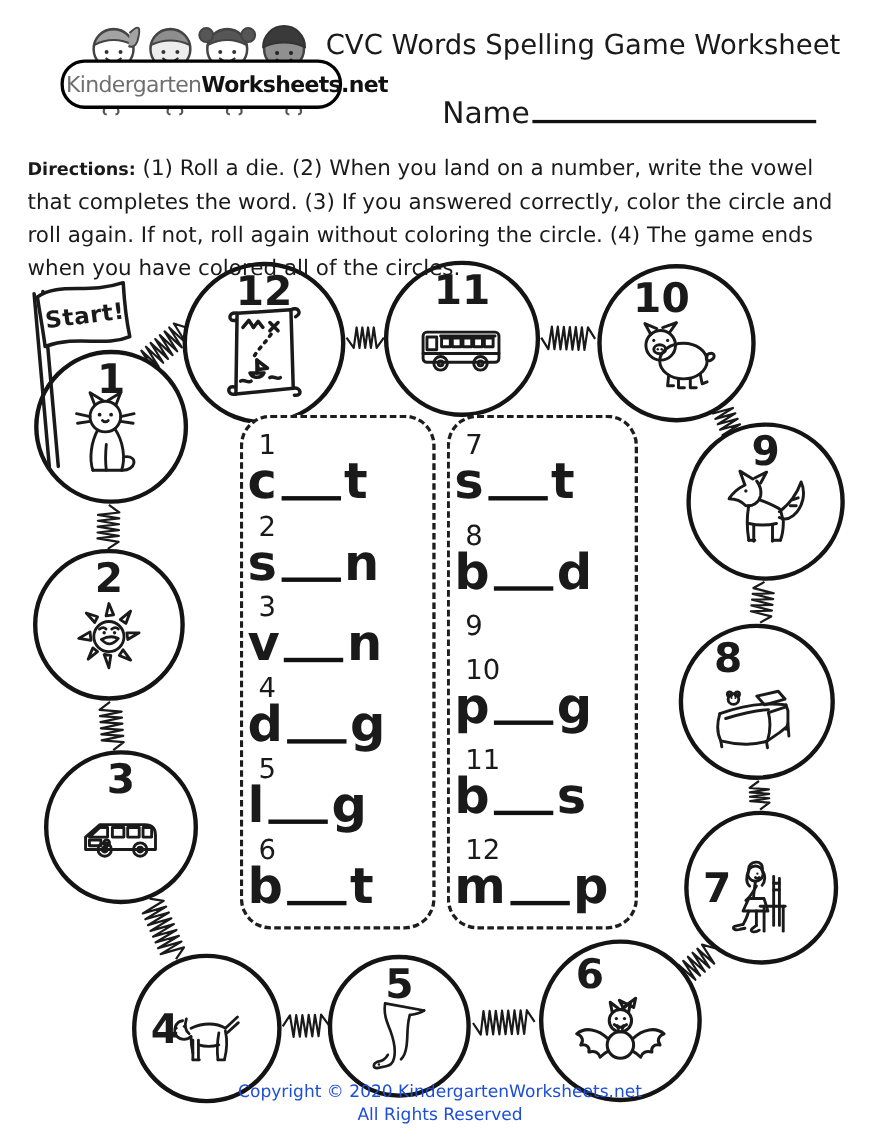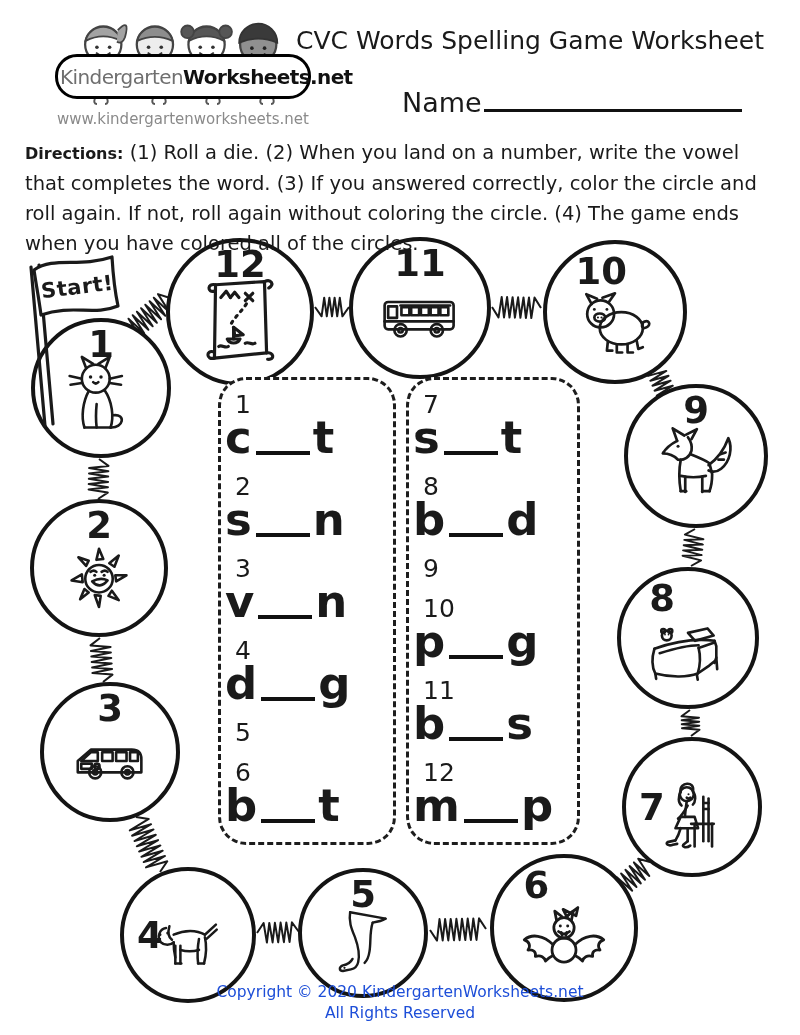--- a/index.html
+++ b/index.html
@@ -111,21 +111,20 @@
         <path d="M22 1 Q20 7 24 7"></path>
           <path d="M34 1 Q36 7 32 7"></path>
         <path d="M80 1 Q78 7 82 7"></path>
           <path d="M92 1 Q94 7 90 7"></path>
         <path d="M134 1 Q132 7 136 7"></path>
           <path d="M146 1 Q148 7 144 7"></path>
         <path d="M188 1 Q186 7 190 7"></path>
           <path d="M200 1 Q202 7 198 7"></path>
       </g>
     </svg>
-    <div class="url">www.kindergartenworksheets.net</div>
   </div>
 
   <h1 class="title">CVC Words Spelling Game Worksheet</h1>
   <div class="name-row"><span class="name-label">Name</span><span class="name-line"></span></div>
 
   <p class="directions"><span class="dir-label">Directions:</span> <span>(1) Roll a die. (2) When you land on a number, write the vowel that completes the word. (3) If you answered correctly, color the circle and roll again. If not, roll again without coloring the circle. (4) The game ends when you have colored all of the circles.</span></p>
 
   <svg class="springs" id="springs" width="800" height="1035" viewBox="0 0 800 1035">
       <polyline points="128.0,333.0 140.0,336.9 128.5,318.7 144.2,333.3 132.7,315.2 148.4,329.8 136.9,311.7 152.7,326.3 141.1,308.2 156.9,322.8 145.3,304.7 161.1,319.3 149.6,301.2 165.3,315.8 153.8,297.7 169.5,312.3 158.0,294.1 170.0,298.0"></polyline>
       <polyline points="315.0,307.0 321.6,316.3 324.2,297.7 326.8,316.3 329.4,297.7 332.0,316.3 334.6,297.7 337.2,316.3 339.8,297.7 342.4,316.3 349.0,307.0"></polyline>
@@ -388,20 +387,21 @@
       <div class="word-item">
         <span class="wnum">3</span>
         <div class="word"><span>v</span><span class="blank"></span><span>n</span></div>
       </div>
       <div class="word-item">
         <span class="wnum">4</span>
         <div class="word"><span>d</span><span class="blank"></span><span>g</span></div>
       </div>
       <div class="word-item">
         <span class="wnum">5</span>
+        <div class="word"><span>l</span><span class="blank"></span><span>g</span></div>
       </div>
       <div class="word-item">
         <span class="wnum">6</span>
         <div class="word"><span>b</span><span class="blank"></span><span>t</span></div>
       </div>
     </div>
   <div class="panel" id="panel-right">
       <div class="word-item">
         <span class="wnum">7</span>
         <div class="word"><span>s</span><span class="blank"></span><span>t</span></div>

